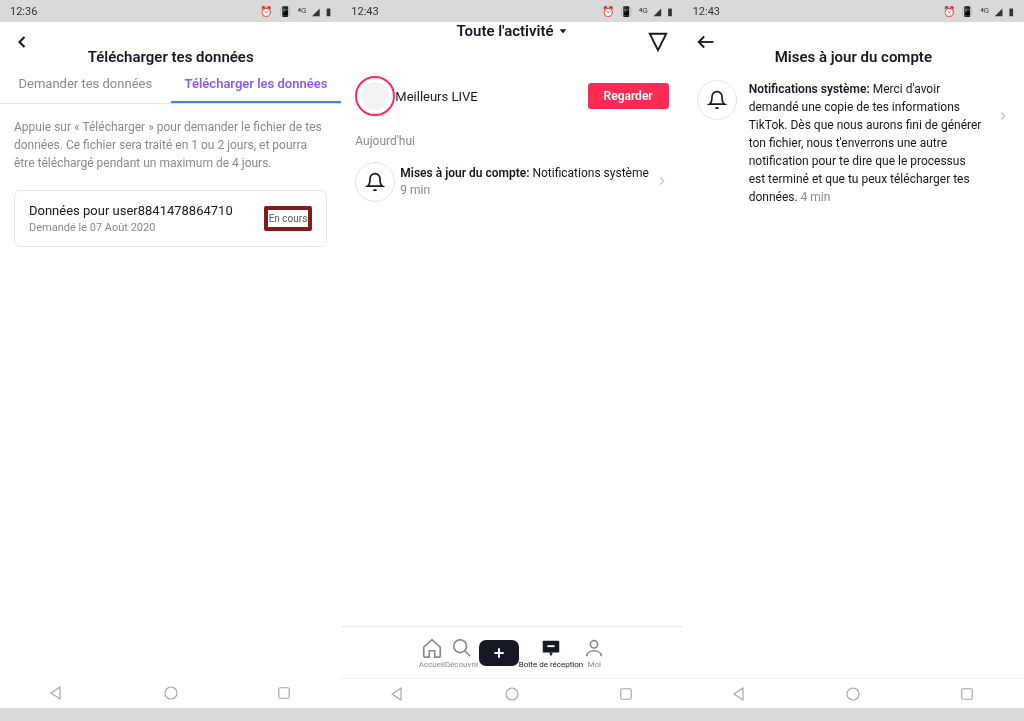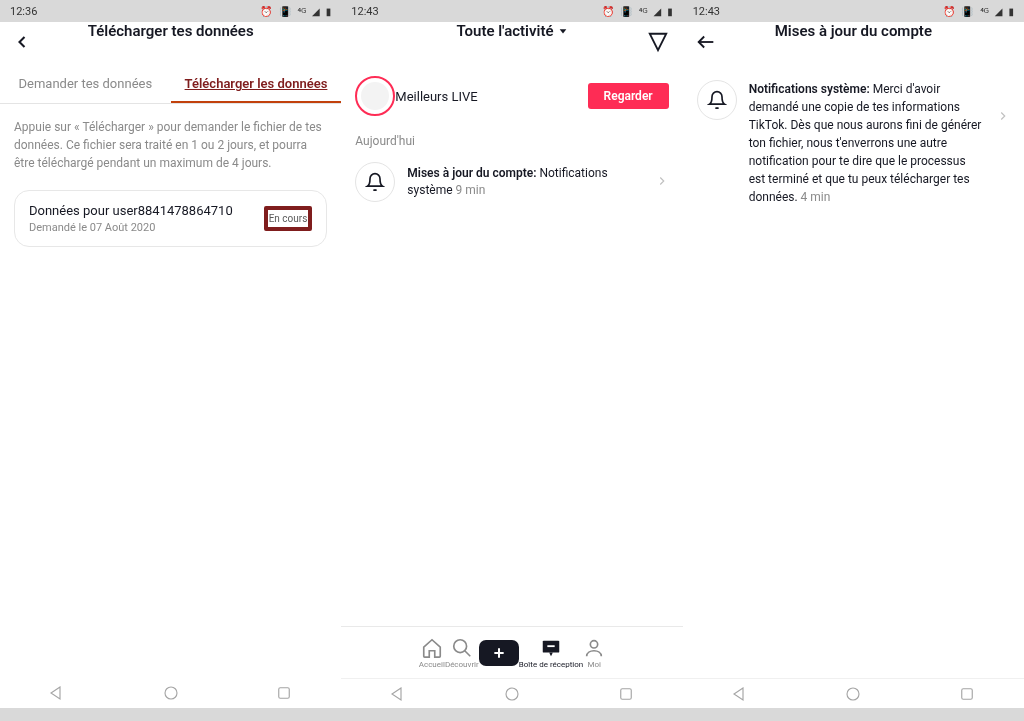--- a/index.html
+++ b/index.html
@@ -4,42 +4,42 @@
 <style>
   * { margin: 0; padding: 0; box-sizing: border-box; font-family: -apple-system, BlinkMacSystemFont, "Segoe UI", Roboto, Helvetica, Arial, sans-serif; }
   body { background: #d9d9d9; width: 1024px; height: 721px; overflow: hidden; }
   .screens { display: flex; width: 1024px; height: 721px; }
   .screen { width: 341.33px; height: 708px; background: #fff; position: relative; display: flex; flex-direction: column; }
   .screen:nth-child(2) { width: 341.33px; }
   .status-bar { height: 22px; background: #d9d9d9; display: flex; align-items: center; justify-content: space-between; padding: 0 10px; font-size: 11px; color: #333; }
   .status-right { display: flex; gap: 6px; align-items: center; font-size: 10px; }
   .status-icon { display:inline-block; }
   .content { flex: 1; background: #fff; position: relative; }
-  .header { display: flex; align-items: flex-start; justify-content: center; height: 44px; position: relative; }
+  .header { display: flex; align-items: flex-end; justify-content: center; height: 44px; position: relative; }
   .header-title { font-size: 15px; font-weight: 600; color: #161823; }
   .back-btn { position: absolute; left: 12px; top: 50%; transform: translateY(-50%); cursor: pointer; }
   .tabs { display: flex; border-bottom: 1px solid #e4e4e4; }
   .tab { flex: 1; text-align: center; padding: 10px 0; font-size: 13px; color: #8a8a8a; cursor: pointer; }
-  .tab.active { color: #7f1d1d; font-weight: 600; border-bottom: 2px solid #c2410c; text-decoration: underline; }
+  .tab.active { color: #8b5cf6; font-weight: 600; border-bottom: 2px solid #3b82f6; }
   .desc { padding: 14px 14px; font-size: 12px; color: #8a8a8a; line-height: 1.5; }
-  .card { margin: 4px 14px; border: 1px solid #e7e7e7; border-radius: 15px; padding: 12px 14px; display: flex; align-items: center; justify-content: space-between; }
+  .card { margin: 4px 14px; border: 1px solid #e7e7e7; border-radius: 6px; padding: 12px 14px; display: flex; align-items: center; justify-content: space-between; }
   .card-left { display: flex; flex-direction: column; gap: 3px; }
   .card-title { font-size: 13px; color: #161823; }
   .card-sub { font-size: 11px; color: #8a8a8a; }
   .badge { border: 4px solid #7f1d1d; border-radius: 2px; padding: 3px 1px; font-size: 10px; color: #5a5a5a; }
   .activity-header { display:flex; align-items:flex-start; justify-content:center; height:44px; position:relative; }
   .activity-title { font-size:15px; font-weight:600; color:#161823; display:flex; align-items:center; gap:4px; }
   .send-icon { position:absolute; right:14px; top:50%; transform:translateY(-50%); }
   .live-row { display:flex; align-items:center; padding: 10px 14px; gap:0; }
   .live-avatar { width:40px; height:40px; border-radius:50%; border:2px solid #fe2c55; position:relative; background:#fff; display:flex; align-items:center; justify-content:center; }
   .live-avatar-inner { width:28px; height:28px; border-radius:50%; background:#f3f3f3; }
   .live-label { flex:1; font-size:13px; color:#161823; }
   .watch-btn { background:#fe2c55; color:#fff; font-size:12px; font-weight:600; border:none; border-radius:3px; padding:6px 16px; cursor:pointer; }
   .section-label { padding: 8px 14px 4px; font-size:12px; color:#8a8a8a; }
-  .notif-row { display:flex; align-items:center; padding:10px 14px; gap:12px; cursor:pointer; }
+  .notif-row { display:flex; align-items:center; padding:10px 14px; gap:5px; cursor:pointer; }
   .notif-icon-wrap { width:40px; height:40px; border-radius:50%; border:1px solid #e4e4e4; display:flex; align-items:center; justify-content:center; flex-shrink:0; }
   .notif-text { flex:1; font-size:12px; color:#161823; line-height:1.4; }
   .notif-text .bold { font-weight:600; }
   .notif-text .time { color:#8a8a8a; }
   .chev { color:#c0c0c0; flex-shrink:0; }
   .detail-row { display:flex; align-items:flex-start; padding:14px; gap:12px; }
   .detail-text { flex:1; font-size:12px; color:#161823; line-height:1.5; }
   .bottom-nav { position:absolute; bottom:30px; left:0; right:0; height:52px; background:#fff; border-top:1px solid #e9e9e9; display:flex; align-items:center; justify-content:center; }
   .nav-item { display:flex; flex-direction:column; align-items:center; gap:1px; font-size:8px; color:#8a8a8a; cursor:pointer; }
   .nav-item.active { color:#161823; }

